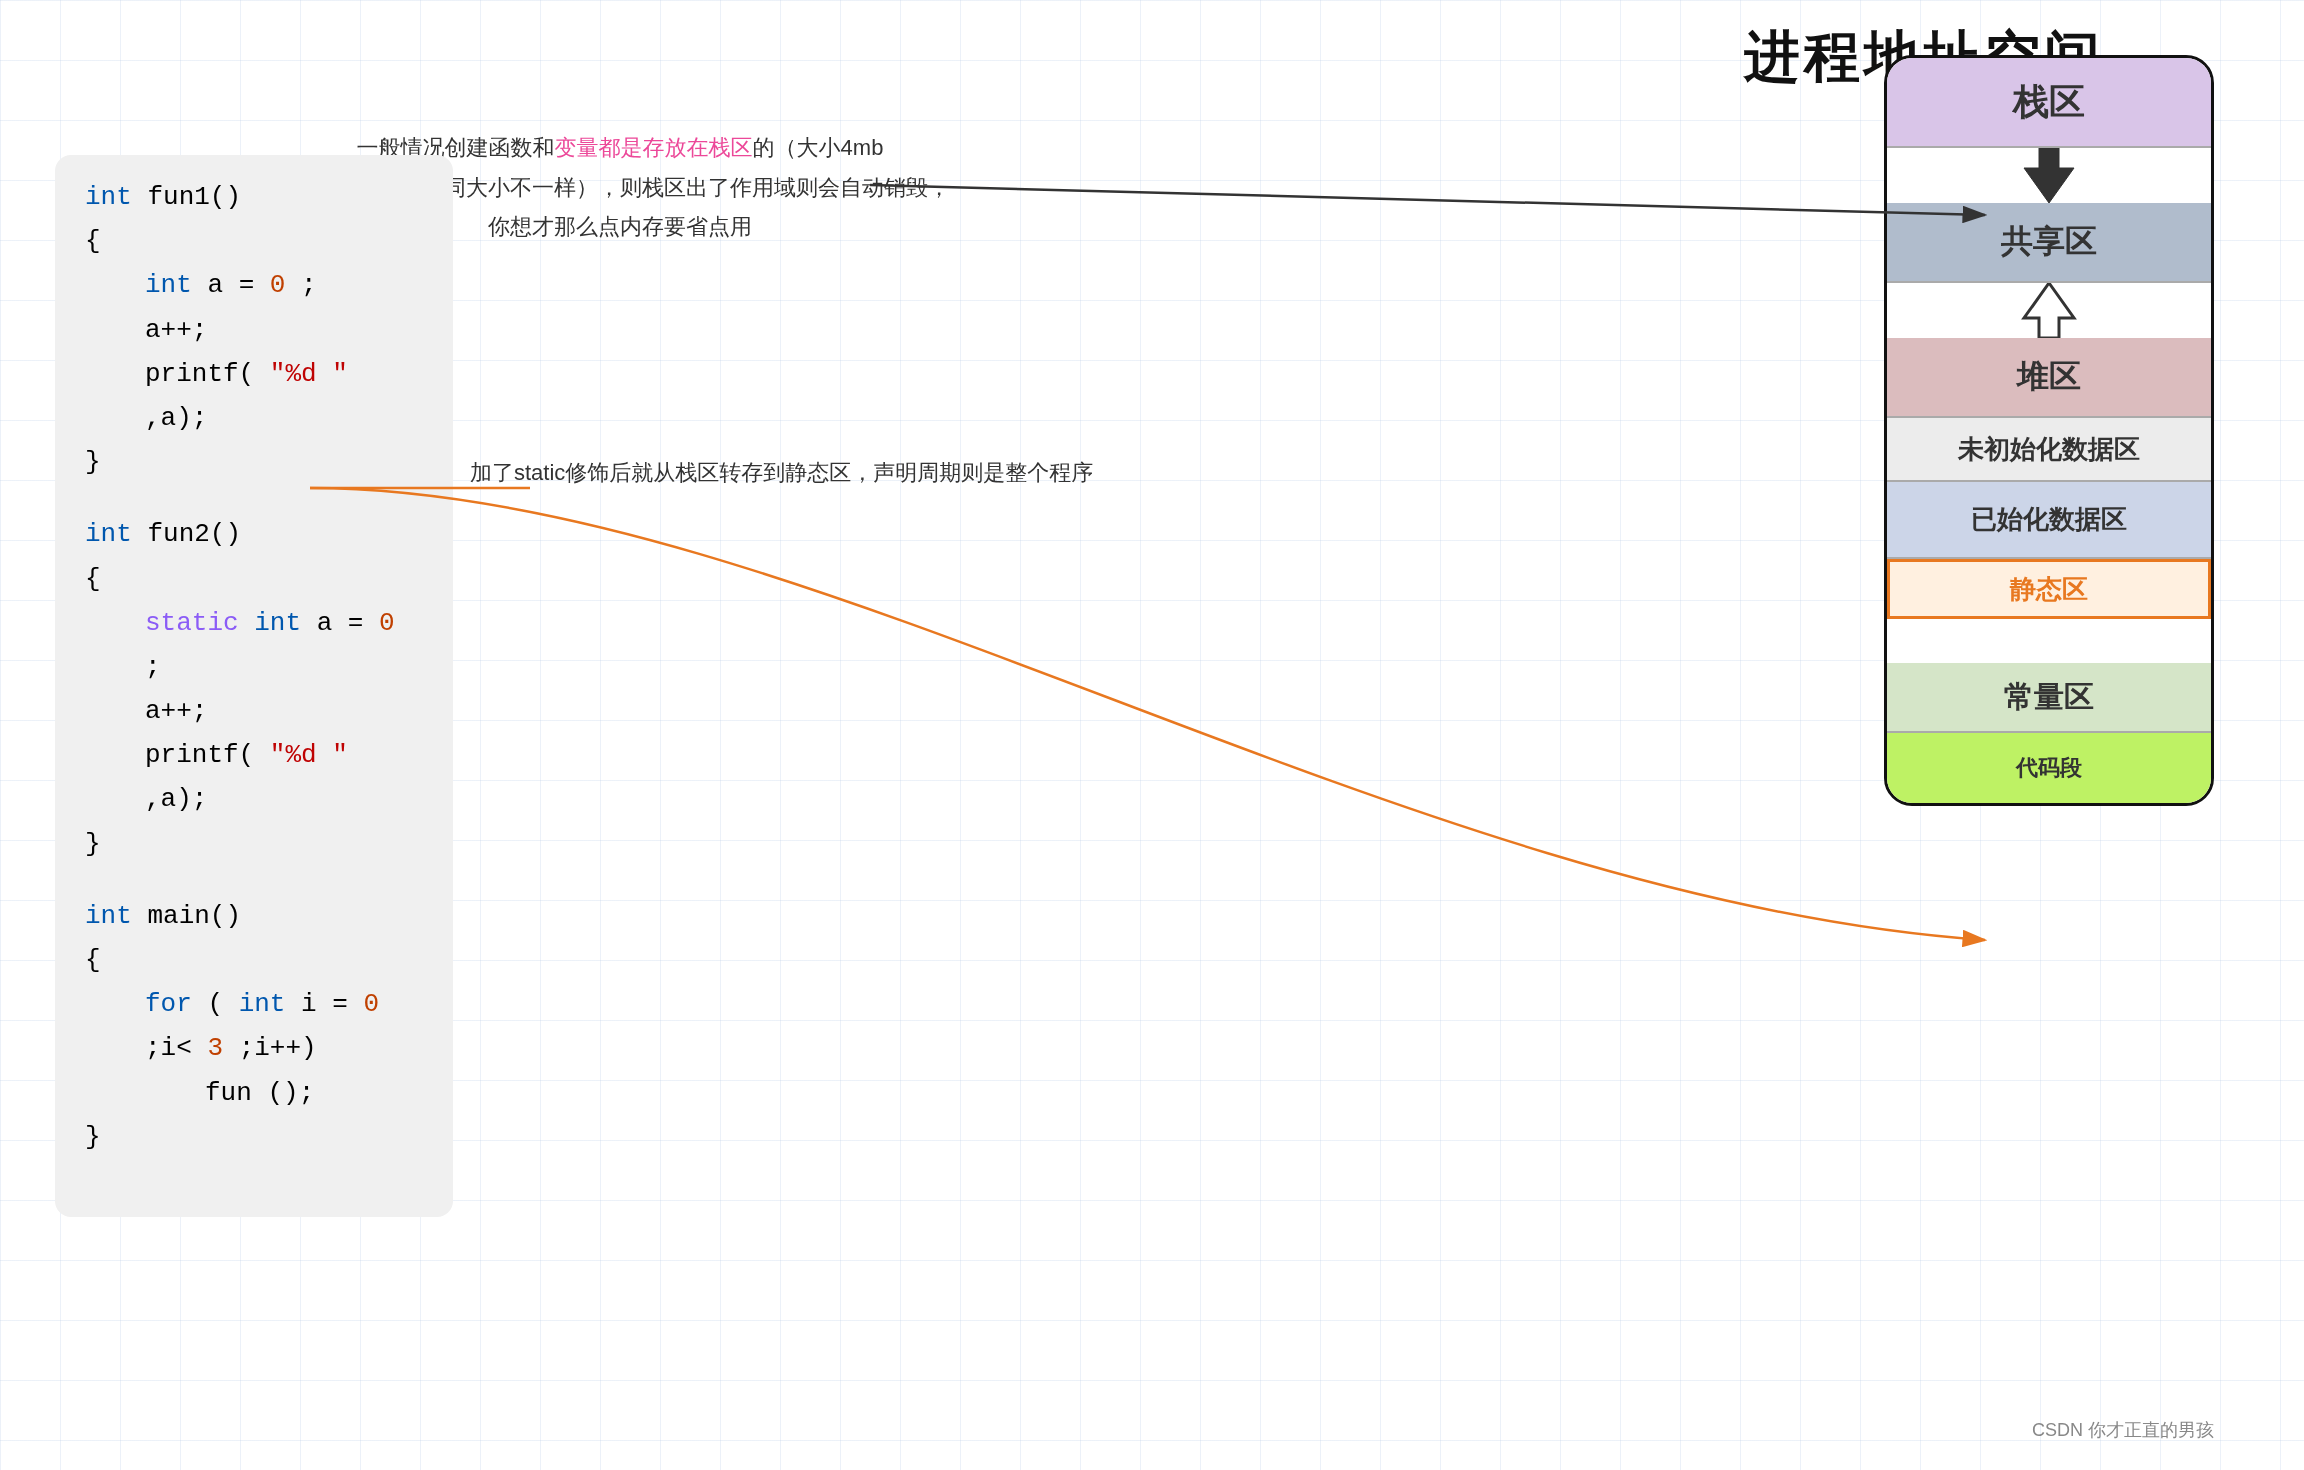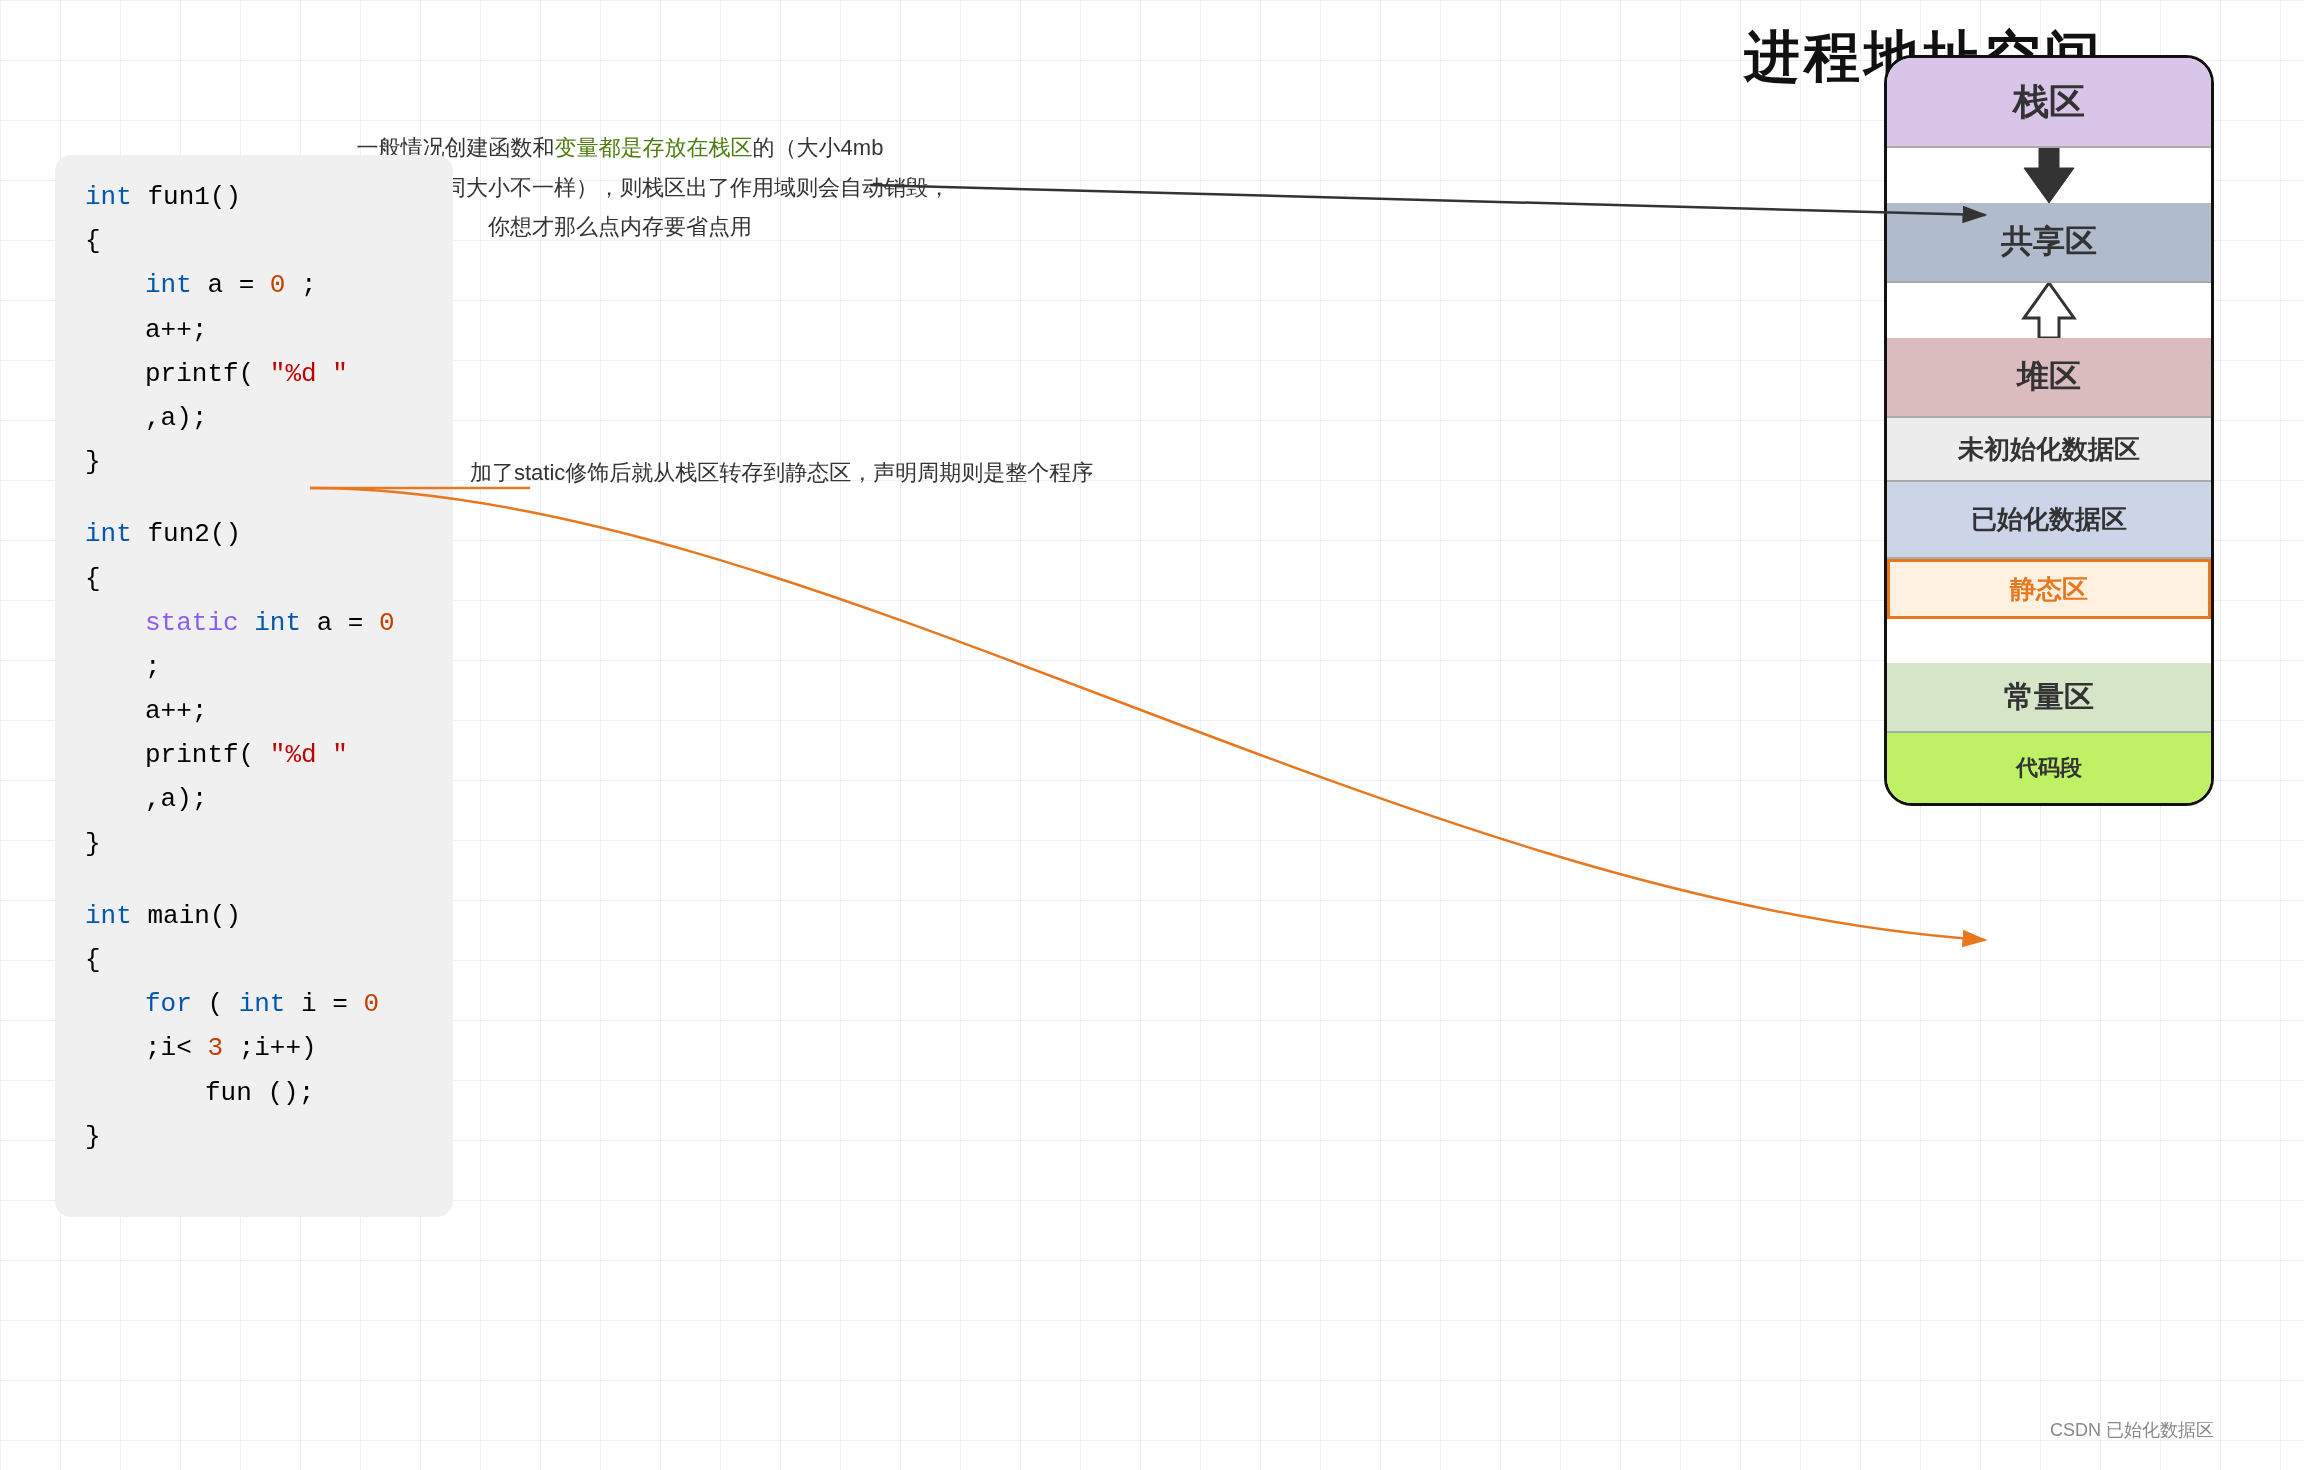--- a/index.html
+++ b/index.html
@@ -63,21 +63,21 @@
 
     
     .annotation {
       position: absolute;
       font-size: 22px;
       color: #333;
       line-height: 1.8;
       text-align: center;
     }
     .annotation .highlight {
-      color: #4d7c0f;
+      color: #ec4899;
     }
 
     
     svg.arrows {
       position: absolute;
       top: 0; left: 0;
       width: 2304px;
       height: 1470px;
       pointer-events: none;
     }
@@ -274,13 +274,13 @@
     </marker>
   </defs>
 
   <line x1="870" y1="185" x2="1985" y2="215" stroke="#333" stroke-width="2.5" marker-end="url(#arrowhead-dark)"></line>
 
   <line x1="310" y1="488" x2="530" y2="488" stroke="#e87820" stroke-width="2.5"></line>
 
   <path d="M 310 488 C 800 488 1400 900 1985 940" stroke="#e87820" stroke-width="2.5" fill="none" marker-end="url(#arrowhead-orange)"></path>
 </svg>
 
-<div class="watermark">CSDN 已始化数据区</div>
+<div class="watermark">CSDN 你才正直的男孩</div>
 
 </body></html>

